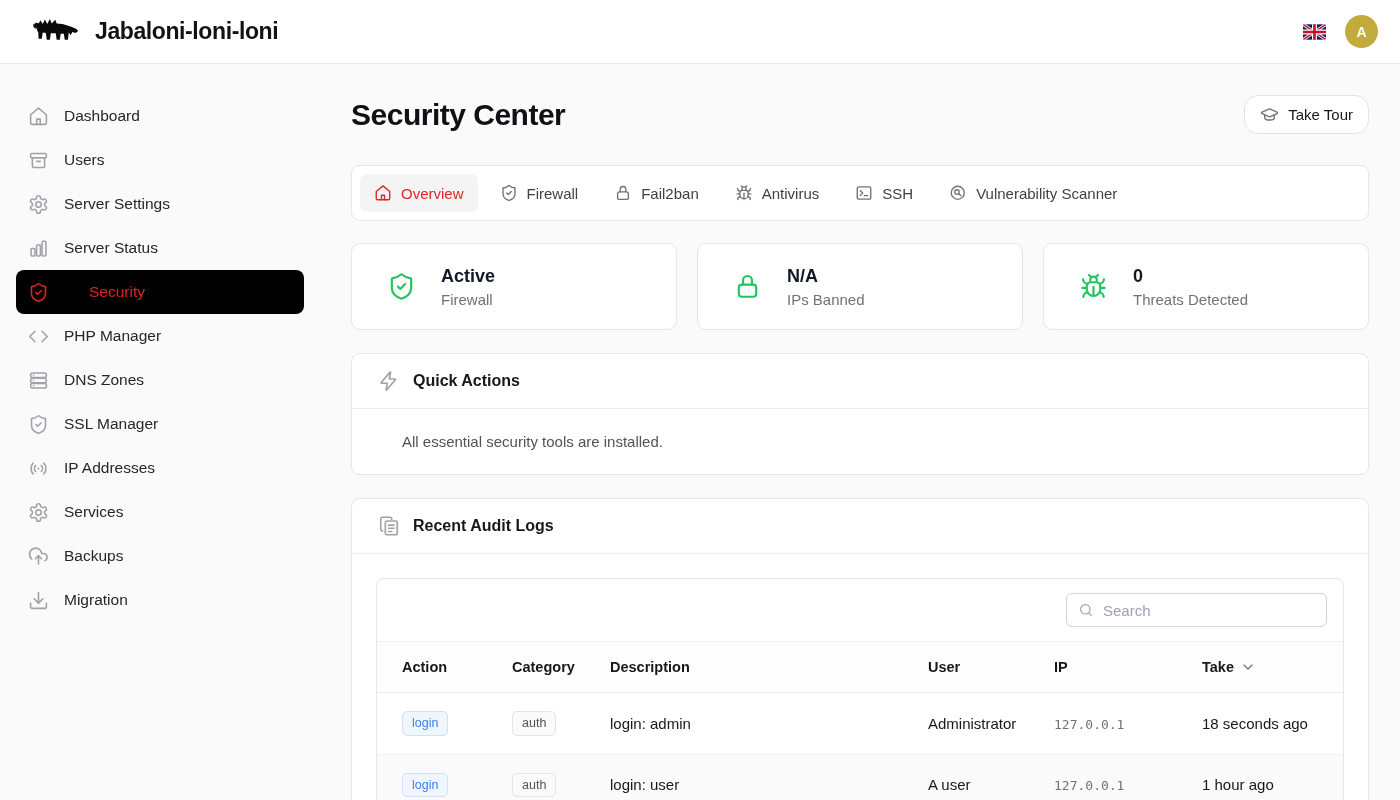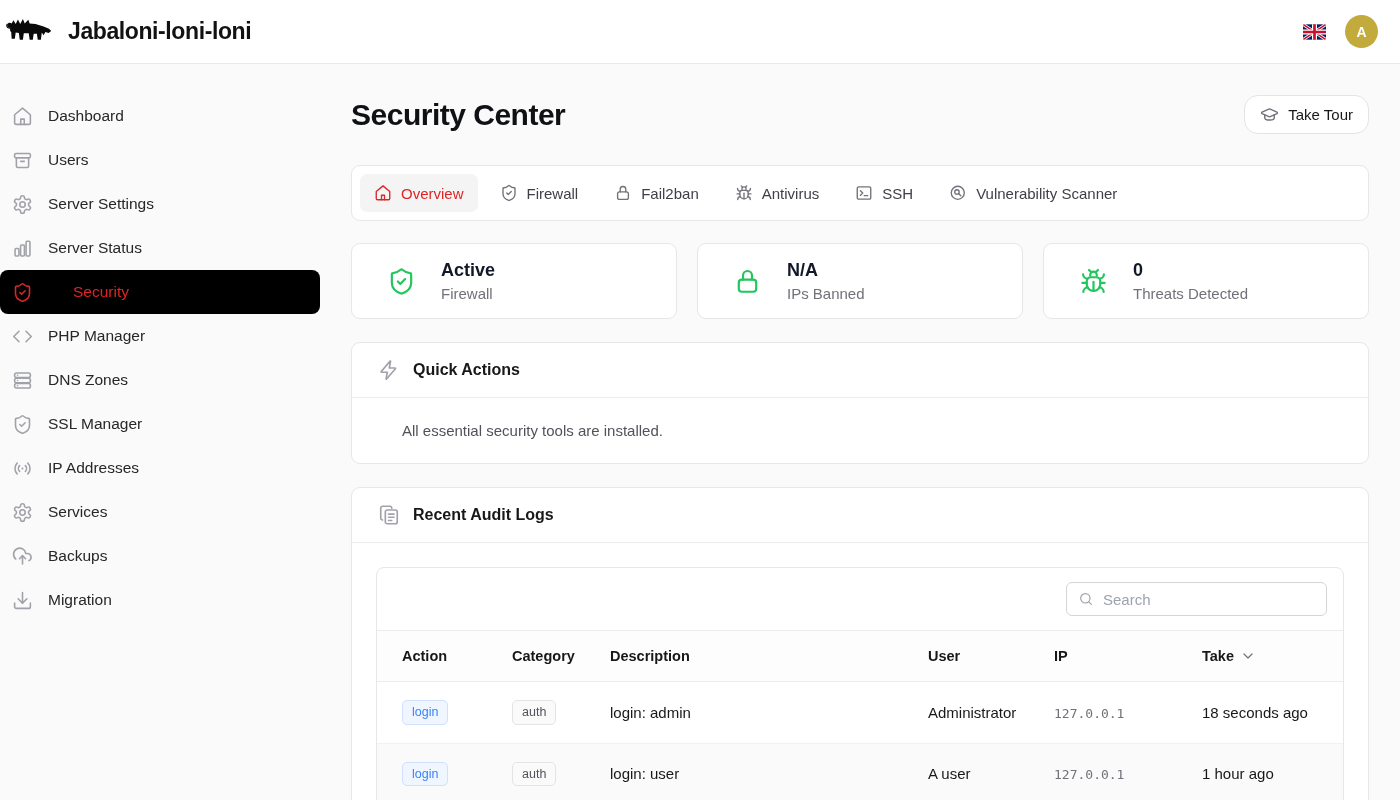--- a/index.html
+++ b/index.html
@@ -2,32 +2,32 @@
 <html><head>
 <meta charset="utf-8">
 <style>
   * { margin:0; padding:0; box-sizing:border-box; }
   html,body { width:1400px; height:800px; overflow:hidden; }
   body { font-family:"Liberation Sans","DejaVu Sans",sans-serif; background:#fafafa; color:#18181b; }
   svg { flex-shrink:0; }
 
   
   .topbar { height:64px; background:#fff; border-bottom:1px solid #e9e9eb;
-            display:flex; align-items:center; justify-content:space-between; padding:0 22px 0 4px; }
+            display:flex; align-items:center; justify-content:space-between; padding:0 22px 0 31px; }
   .brand { display:flex; align-items:center; gap:10px; cursor:pointer; }
   .brand-logo { width:54px; height:40px; color:#0a0a0a; }
   .brand-name { font-size:23px; font-weight:800; color:#101214; letter-spacing:-0.4px; }
   .topbar-right { display:flex; align-items:center; gap:19px; }
   .flag { width:23px; height:16px; border-radius:2px; overflow:hidden; display:block; cursor:pointer; }
   .avatar { width:33px; height:33px; border-radius:50%; background:#c3aa3c; color:#fff;
             font-weight:700; font-size:14px; display:flex; align-items:center; justify-content:center; cursor:pointer; }
 
   
   .layout { display:flex; height:736px; }
-  .sidebar { width:320px; padding:30px 0 0; }
+  .sidebar { width:320px; padding:30px 16px 0; }
   .side-item { height:44px; display:flex; align-items:center; gap:15px; padding:0 12px;
                border-radius:8px; font-size:15.5px; color:#27272a; cursor:pointer; }
   .side-item svg { width:21px; height:21px; color:#a1a1aa; }
   .side-item.active { background:#000000; color:#dc2626;gap:40px; }
   .side-item.active svg { color:#dc2626; }
 
   .content { flex:1; padding:31px 31px 0 31px; overflow:hidden; }
 
   
   .page-head { display:flex; justify-content:space-between; align-items:center; margin-bottom:31px; }
@@ -41,21 +41,21 @@
                display:flex; align-items:center; gap:8px; margin-bottom:22px; }
   .tab { display:flex; align-items:center; gap:9px; padding:10px 14px; border-radius:7px;
          font-size:15px; color:#3f3f46; cursor:pointer; white-space:nowrap; }
   .tab svg { width:18px; height:18px; color:#71717a; }
   .tab.active { background:#f4f4f5; color:#dc2626; font-weight:400; }
   .tab.active svg { color:#dc2626; }
 
   
   .stats-row { display:grid; grid-template-columns:repeat(3,1fr); gap:20px; margin-bottom:23px; }
   .stat-card { display:flex; align-items:center; gap:25px; background:#fff; border:1px solid #e5e7eb;
-               border-radius:9px; padding:20px 24px 20px 35px; height:76px; }
+               border-radius:9px; padding:20px 24px 20px 35px; height:87px; }
   .stat-card svg { width:29px; height:29px; color:#22c55e; }
   .stat-value { font-size:18px; font-weight:700; color:#111827; }
   .stat-label { font-size:15px; color:#71717a; margin-top:4px; }
 
   
   .card { background:#fff; border:1px solid #e5e7eb; border-radius:9px; margin-bottom:23px; }
   .card-head { display:flex; align-items:center; gap:13px; padding:16px 26px; border-bottom:1px solid #ececee; }
   .card-head svg { width:22px; height:22px; color:#a1a1aa; }
   .card-title { font-size:16px; font-weight:700; color:#18181b; }
   .card-body { padding:24px 26px; }

